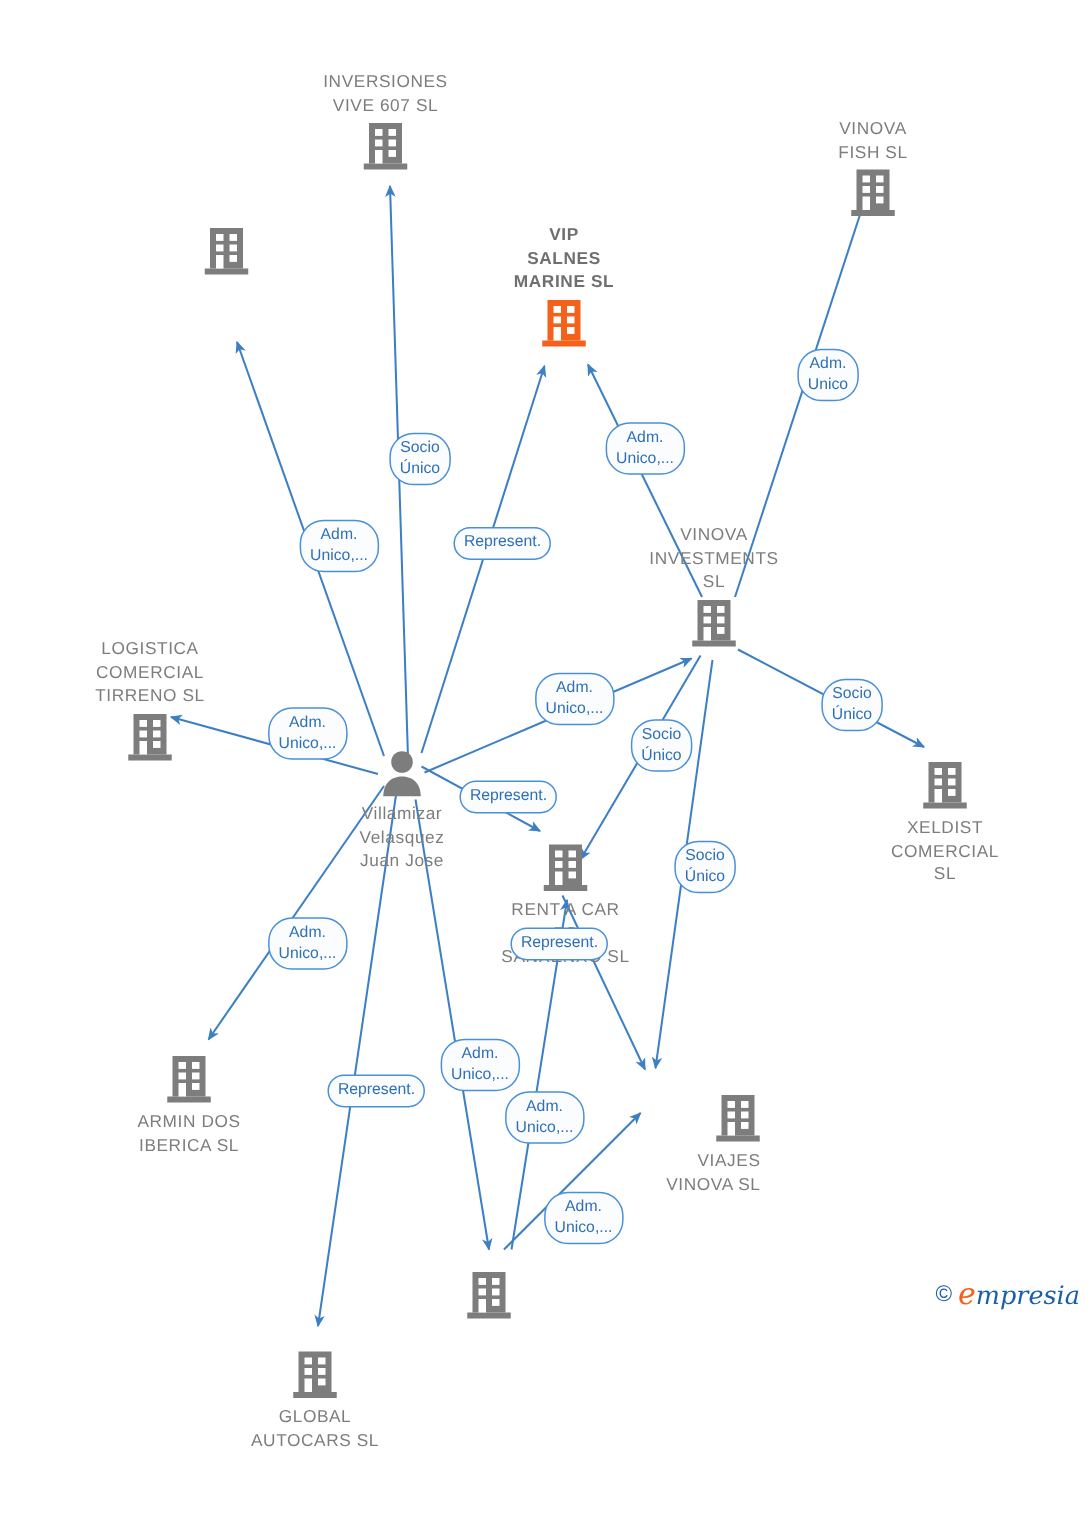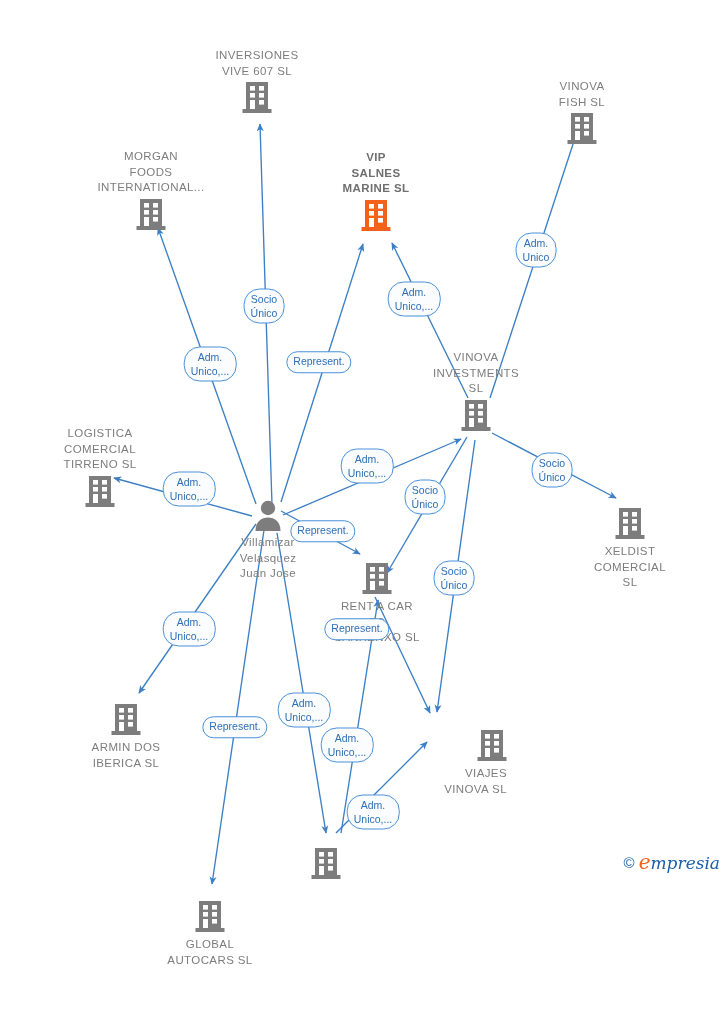--- a/index.html
+++ b/index.html
@@ -10,21 +10,21 @@
 
   .node{position:absolute;transform:translate(-50%,0);text-align:center;width:140px;}
   .node .nlabel{font-size:11.5px;line-height:15.5px;color:#7d7d7d;letter-spacing:.4px;
                 font-weight:400;white-space:pre-line;}
   .node.focus .nlabel{color:#6f6f6f;font-weight:700;}
   .node .ico{display:block;margin:1px auto 0 auto;}
 
   .edgelabel{position:absolute;transform:translate(-50%,-50%);
     background:#fafcfe;border:1.3px solid #4a90d9;border-radius:16px;
     color:#2f6fb5;font-size:10.5px;line-height:13.5px;text-align:center;
-    padding:3px 6px;white-space:pre-line;box-sizing:border-box;}
+    padding:3px 6px;white-space:pre-line;box-sizing:border-box;margin-left:16px;}
 
   .watermark{position:absolute;right:8px;bottom:8px;display:flex;align-items:center;
              gap:4px;font-size:17px;color:#1b5fa8;}
   .watermark .c{font-size:15px;color:#1b5fa8;}
   .watermark .wm-text{font-family:"DejaVu Serif",serif;font-style:italic;font-size:17px;color:#1b5fa8;}
   .watermark .wm-text .e{color:#f4611a;font-size:20px;}
 </style>
 </head>
 <body>
 
@@ -95,23 +95,20 @@
             <rect x="0.5" y="29" width="29" height="4" fill="#7d7d7d"></rect>
             <rect x="8" y="6" width="5" height="4.6" fill="#fff"></rect>
             <rect x="17" y="6" width="5" height="4.6" fill="#fff"></rect>
             <rect x="8" y="13" width="5" height="4.6" fill="#fff"></rect>
             <rect x="17" y="13" width="5" height="4.6" fill="#fff"></rect>
             <rect x="8" y="20" width="5" height="9" fill="#fff"></rect>
             <rect x="17" y="20" width="5" height="4.6" fill="#fff"></rect>
           </svg></span>
       </div>
       <div class="node" style="left: 151px; top: 149px;">
-        <div class="nlabel">MORGAN
-FOODS
-INTERNATIONAL...</div>
         <span class="ico"><svg width="30" height="34" viewBox="0 0 30 34">
             <rect x="4" y="2" width="22" height="27" fill="#7d7d7d"></rect>
             <rect x="0.5" y="29" width="29" height="4" fill="#7d7d7d"></rect>
             <rect x="8" y="6" width="5" height="4.6" fill="#fff"></rect>
             <rect x="17" y="6" width="5" height="4.6" fill="#fff"></rect>
             <rect x="8" y="13" width="5" height="4.6" fill="#fff"></rect>
             <rect x="17" y="13" width="5" height="4.6" fill="#fff"></rect>
             <rect x="8" y="20" width="5" height="9" fill="#fff"></rect>
             <rect x="17" y="20" width="5" height="4.6" fill="#fff"></rect>
           </svg></span>

